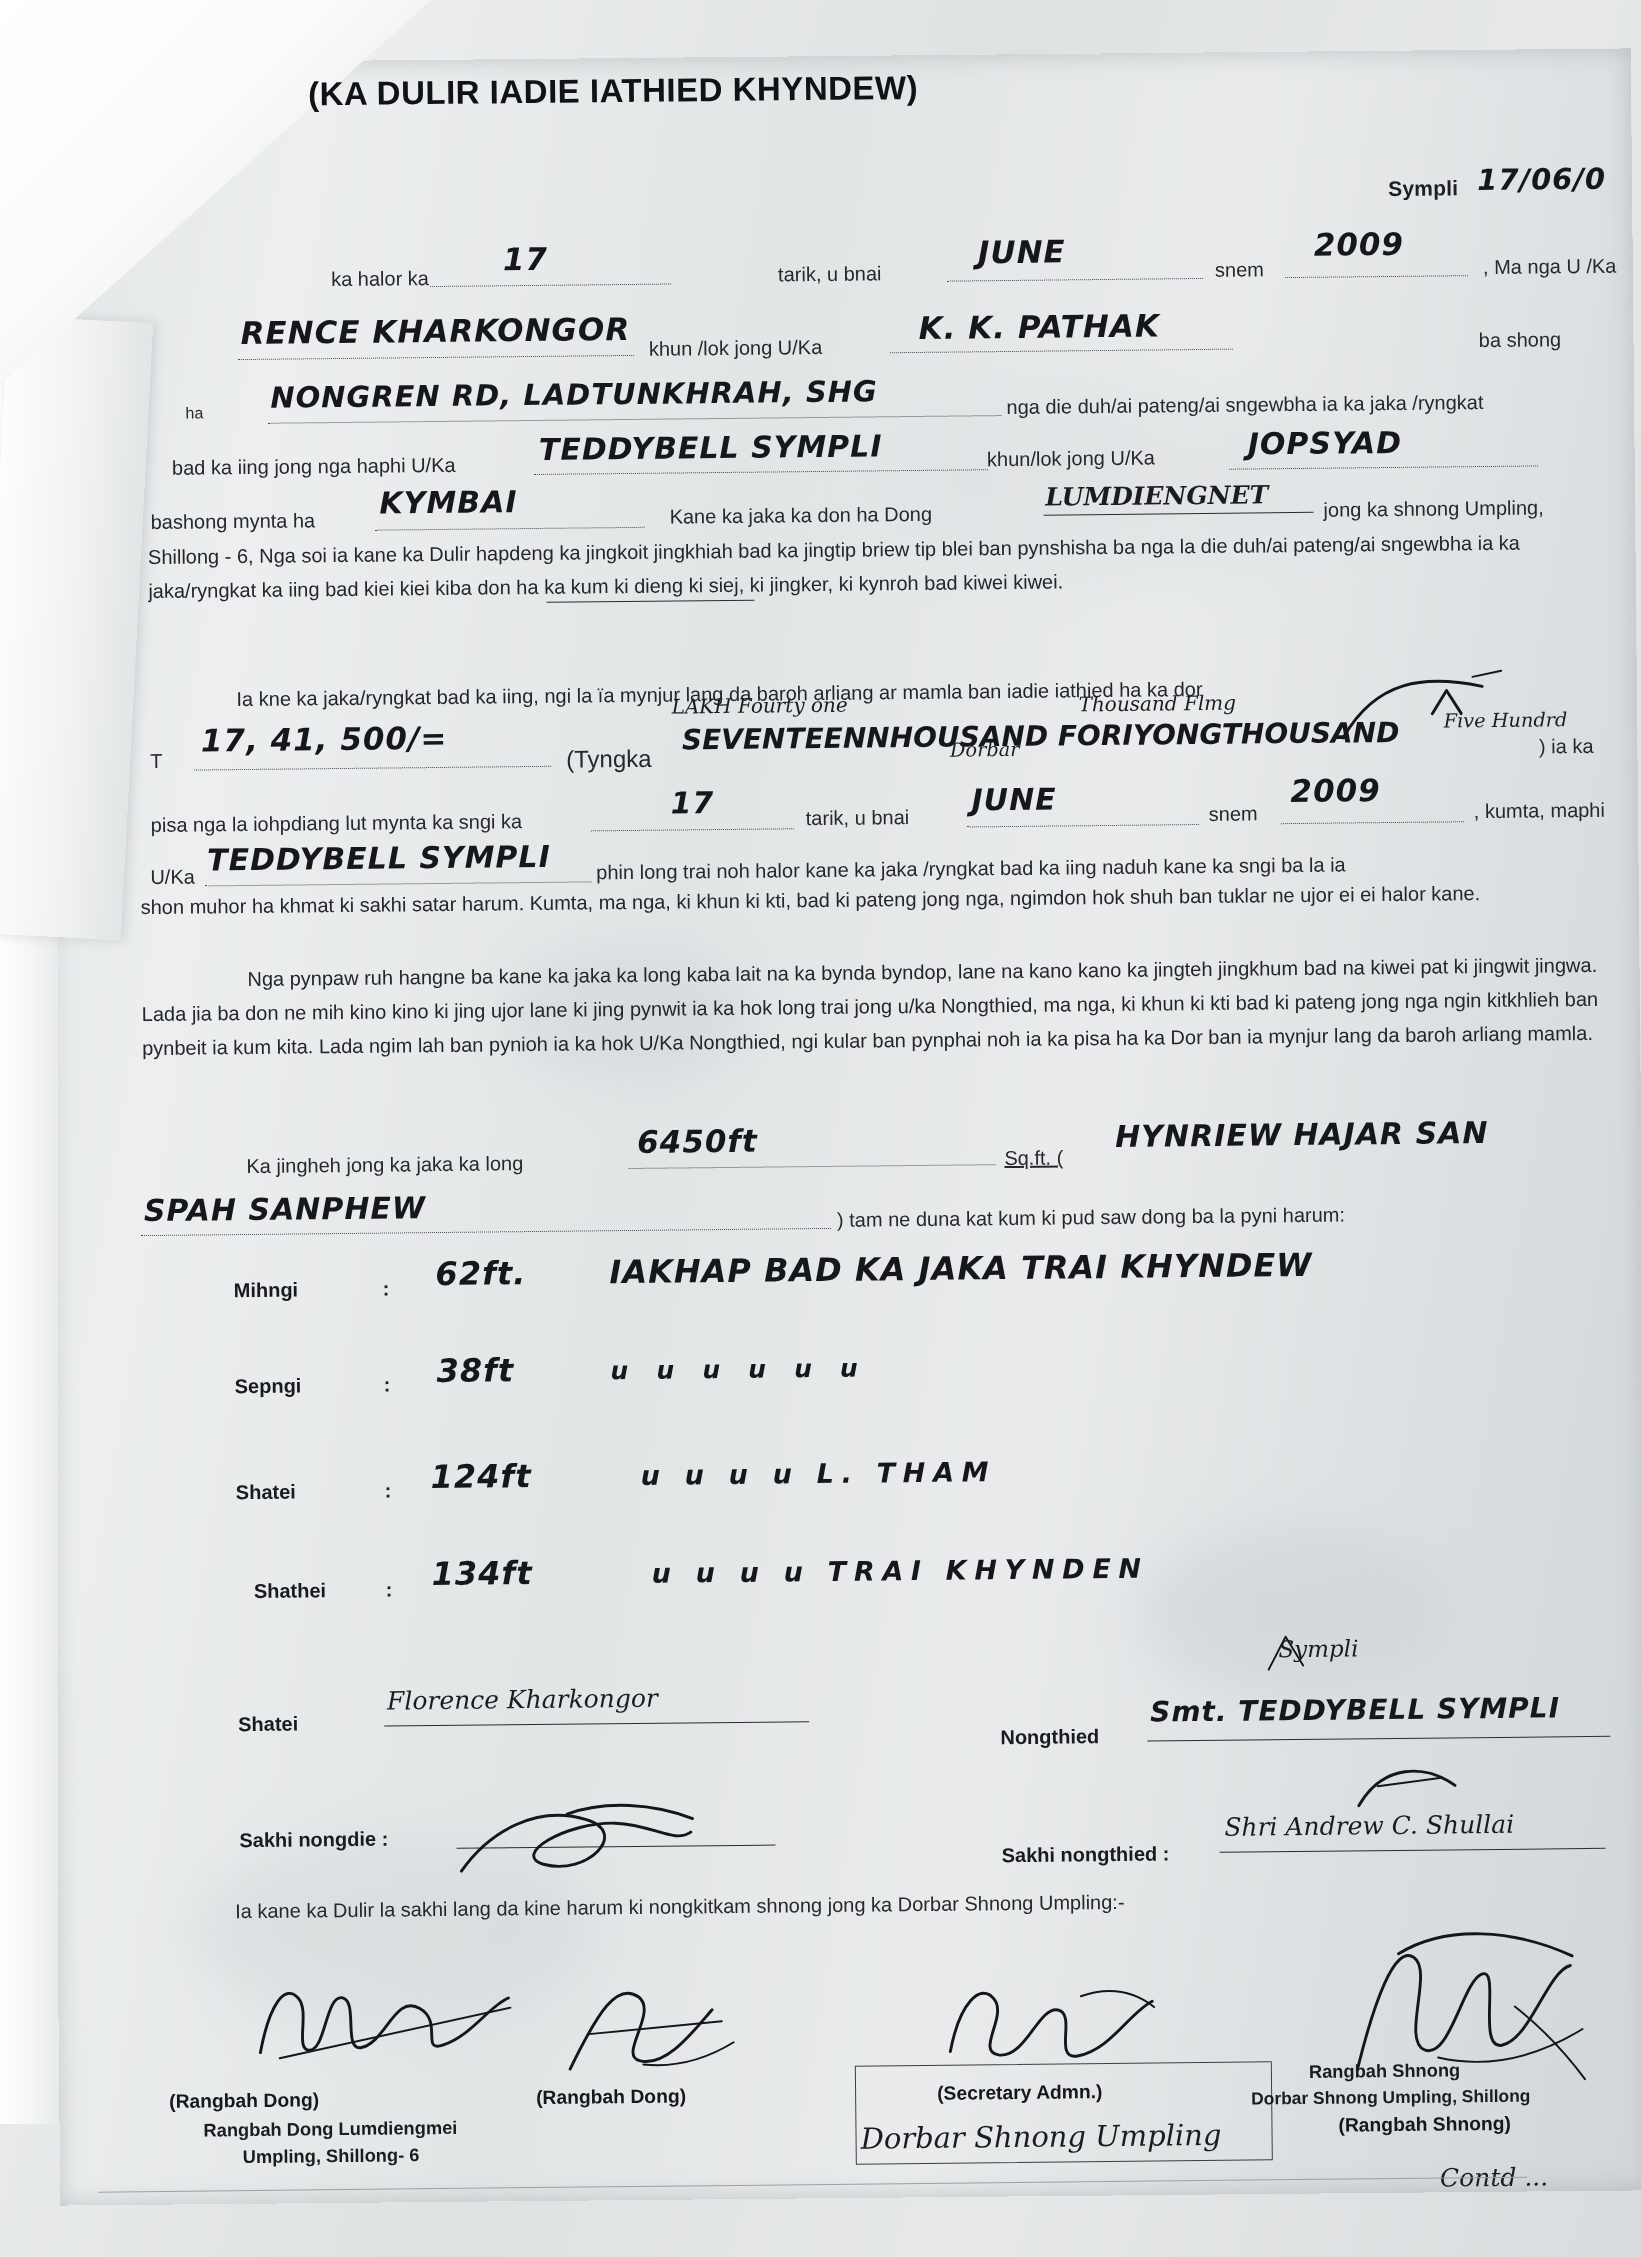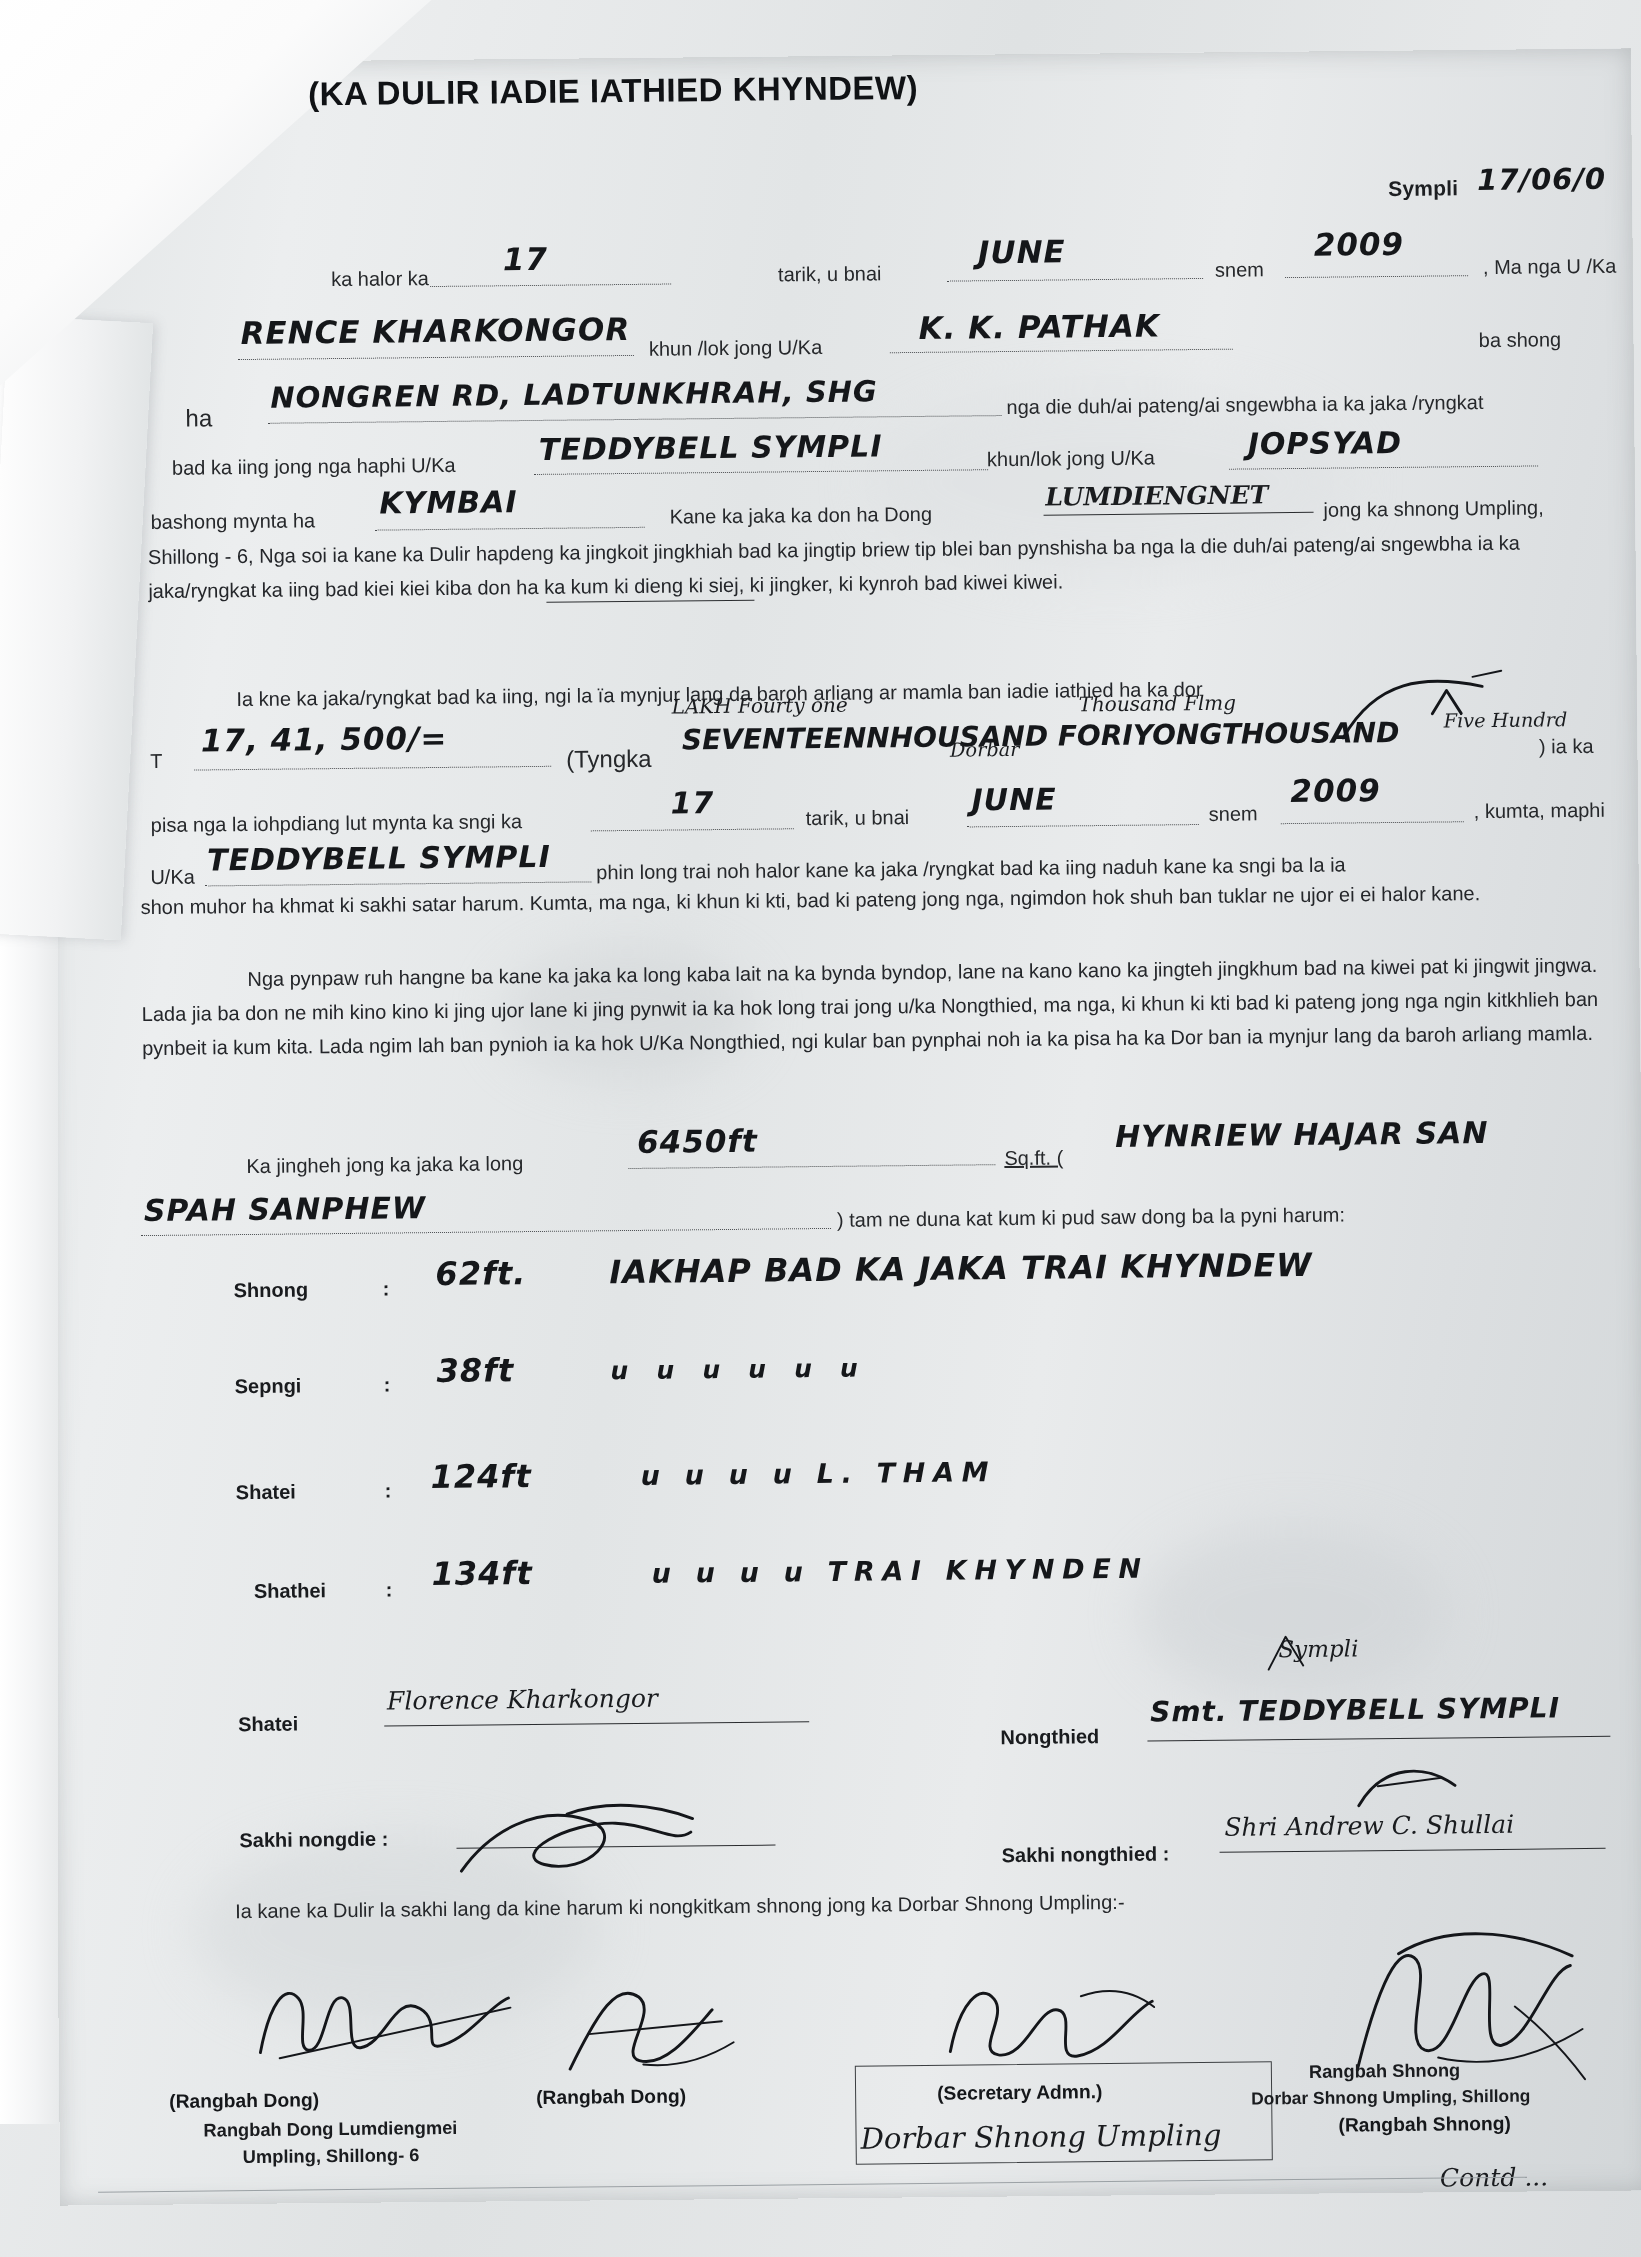--- a/index.html
+++ b/index.html
@@ -103,21 +103,21 @@
   <div class="hw" style="left:1323px;top:232px;font-size:31px;">2009</div>
   <div class="prn" style="left:1492px;top:263px;font-size:20px;">, Ma nga U /Ka</div>
 
   <div class="hw" style="left:249px;top:309px;font-size:31px;">RENCE KHARKONGOR</div>
   <div class="dots" style="left:246px;top:353px;width:396px;"></div>
   <div class="prn" style="left:657px;top:336px;font-size:20px;">khun /lok jong U/Ka</div>
   <div class="dots" style="left:898px;top:353px;width:343px;"></div>
   <div class="hw" style="left:927px;top:311px;font-size:31px;">K. K. PATHAK</div>
   <div class="prn" style="left:1487px;top:336px;font-size:20px;">ba shong</div>
 
-  <div class="prn" style="left:193px;top:398px;font-size:24px;">ha</div>
+  <div class="prn" style="left:193px;top:398px;font-size:16px;">ha</div>
   <div class="hw" style="left:278px;top:375px;font-size:29px;">NONGREN RD, LADTUNKHRAH, SHG</div>
   <div class="dots" style="left:275px;top:417px;width:734px;"></div>
   <div class="prn" style="left:1014px;top:398px;font-size:20px;">nga die duh/ai pateng/ai sngewbha ia ka jaka /ryngkat</div>
 
   <div class="prn" style="left:179px;top:450px;font-size:20px;">bad ka iing jong nga haphi U/Ka</div>
   <div class="hw" style="left:546px;top:429px;font-size:30px;">TEDDYBELL SYMPLI</div>
   <div class="dots" style="left:541px;top:471px;width:454px;"></div>
   <div class="prn" style="left:994px;top:450px;font-size:20px;">khun/lok jong U/Ka</div>
   <div class="hw" style="left:1255px;top:431px;font-size:30px;">JOPSYAD</div>
   <div class="dots" style="left:1236px;top:473px;width:309px;"></div>
@@ -176,21 +176,21 @@
 
   <div class="prn" style="left:246px;top:1149px;font-size:20px;">Ka jingheh jong ka jaka ka long</div>
   <div class="hw" style="left:637px;top:1122px;font-size:31px;">6450ft</div>
   <div class="dots" style="left:628px;top:1166px;width:367px;"></div>
   <div class="prn" style="left:1004px;top:1149px;font-size:20px;text-decoration:underline;">Sq.ft. (</div>
   <div class="hw" style="left:1115px;top:1122px;font-size:30px;">HYNRIEW HAJAR SAN</div>
   <div class="hw" style="left:143px;top:1186px;font-size:30px;">SPAH SANPHEW</div>
   <div class="dots" style="left:140px;top:1228px;width:690px;"></div>
   <div class="prn" style="left:836px;top:1209px;font-size:20px;">) tam ne duna kat kum ki pud saw dong ba la pyni harum:</div>
 
-  <div class="lbl" style="left:232px;top:1273px;">Shnong</div>
+  <div class="lbl" style="left:232px;top:1273px;">Mihngi</div>
   <div class="lbl" style="left:381px;top:1273px;">:</div>
   <div class="hw" style="left:434px;top:1251px;font-size:32px;">62ft.</div>
   <div class="hw" style="left:608px;top:1251px;font-size:32px;">IAKHAP BAD KA JAKA TRAI KHYNDEW</div>
 
   <div class="lbl" style="left:232px;top:1369px;">Sepngi</div>
   <div class="lbl" style="left:381px;top:1369px;">:</div>
   <div class="hw" style="left:434px;top:1348px;font-size:32px;">38ft</div>
   <div class="hw" style="left:608px;top:1354px;font-size:25px;letter-spacing:9.7px;">u            u        u       u       u          u</div>
 
   <div class="lbl" style="left:232px;top:1475px;">Shatei</div>

